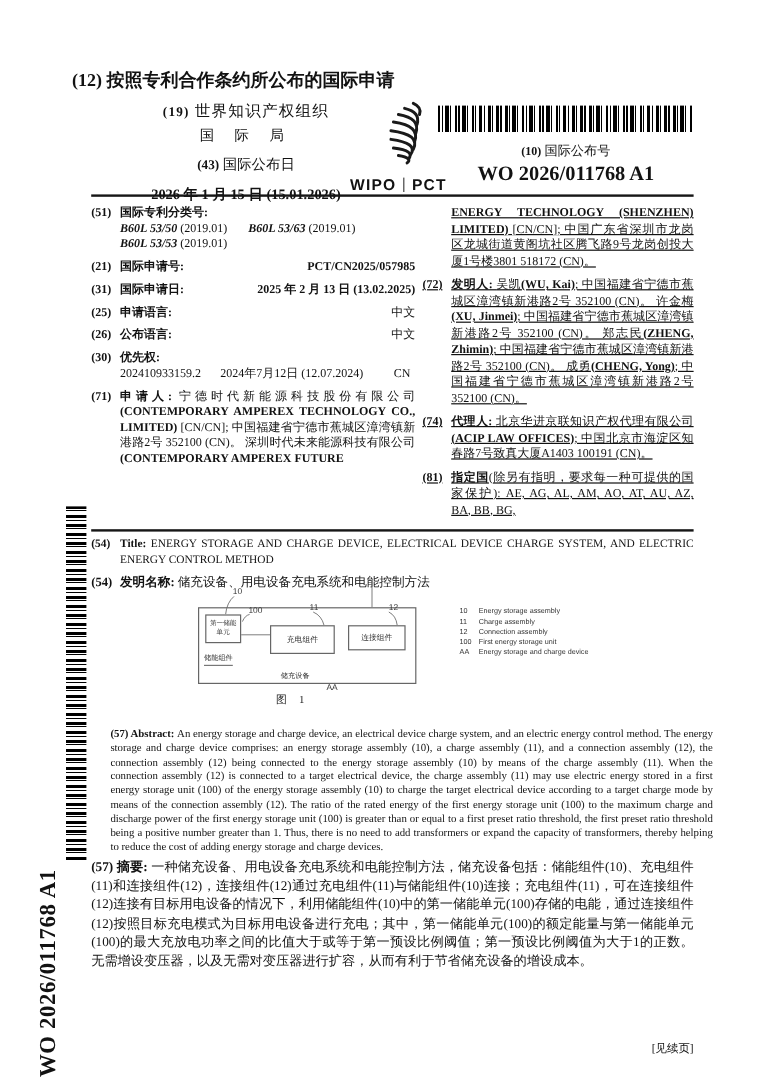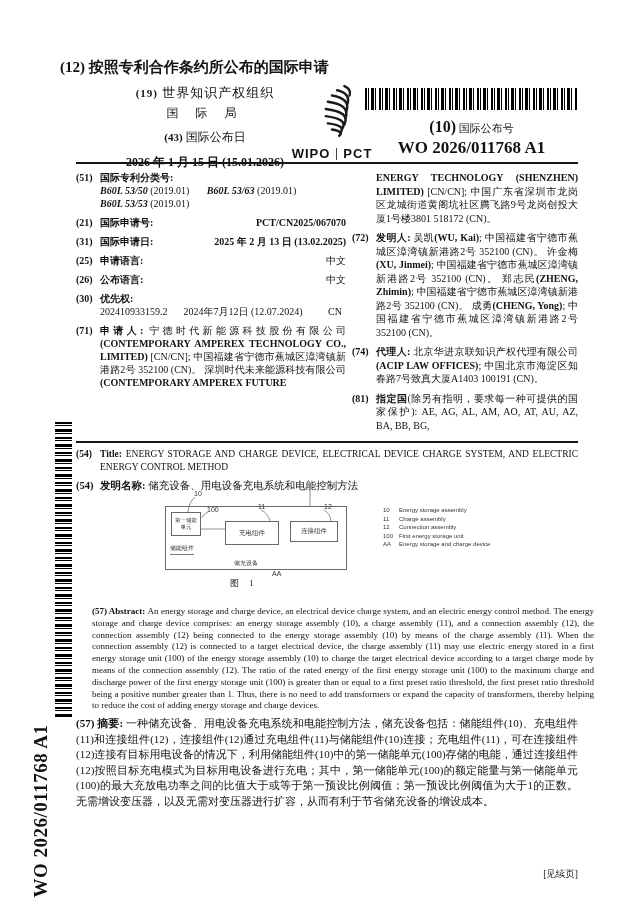--- a/index.html
+++ b/index.html
@@ -39,30 +39,30 @@
     font-family:"Liberation Sans","DejaVu Sans",sans-serif;letter-spacing:1px;white-space:nowrap;}
   .logo-sep{display:inline-block;width:1px;height:12px;background:#444;margin:0 6px;vertical-align:-2px;}
   .hdr-right{position:absolute;left:365px;top:88px;width:213px;}
   .barcode-top{
     width:213px;height:22px;
     background:repeating-linear-gradient(to right,
       #000 0 2px,#fff 2px 3px,#000 3px 4px,#fff 4px 6px,
       #000 6px 9px,#fff 9px 10px,#000 10px 11px,#fff 11px 14px);
   }
   .pubno-label{margin-top:8px;text-align:center;font-size:11px;}
-  .pubno-label .num{font-size:16px;}
+  .pubno-label .num{font-size:10px;}
   .pubno{margin-top:2px;text-align:center;font-size:17px;white-space:nowrap;}
 
   .rule{position:absolute;left:76px;width:502px;height:2px;background:#161616;}
   .rule1{top:162px;}
   .rule2{top:441px;}
 
   
   .col-left{position:absolute;left:76px;top:171px;width:270px;font-size:10px;line-height:13px;}
-  .col-right{position:absolute;left:352px;top:171px;width:226px;font-size:10px;line-height:13.5px;}
+  .col-right{position:absolute;left:352px;top:171px;width:226px;font-size:10px;line-height:13.5px;text-decoration:underline;}
   .frow{display:flex;margin-bottom:6px;}
   .fnum{flex:0 0 24px;font-weight:bold;}
   .fbody{flex:1;}
   .fval{margin-left:auto;text-align:right;}
   .just{text-align:justify;}
   .ipc-line{white-space:nowrap;}
   .pr-line{display:flex;}
   .pr-date{margin-left:16px;}
   .pr-cc{margin-left:auto;margin-right:4px;}
   .cont-para{margin:0 0 6px 24px;text-align:justify;}
@@ -142,21 +142,21 @@
       <span class="fbody">
         <span class="b">国际专利分类号:</span><br>
         <span class="ipc-line"><span class="bi">B60L 53/50</span><span> (2019.01)</span><span>&nbsp;&nbsp;&nbsp;&nbsp;&nbsp;&nbsp;&nbsp;</span><span class="bi">B60L 53/63</span><span> (2019.01)</span></span><br>
         <span class="ipc-line"><span class="bi">B60L 53/53</span><span> (2019.01)</span></span>
       </span>
     </div>
     <div class="frow">
       <span class="fnum">(21)</span>
       <span class="fbody" style="display:flex;">
           <span class="b">国际申请号:</span>
-          <span class="fval b">PCT/CN2025/067070</span>
+          <span class="fval b">PCT/CN2025/057985</span>
         </span>
     </div>
     <div class="frow">
       <span class="fnum">(31)</span>
       <span class="fbody" style="display:flex;">
           <span class="b">国际申请日:</span>
           <span class="fval b">2025 年 2 月 13 日 (13.02.2025)</span>
         </span>
     </div>
     <div class="frow">

